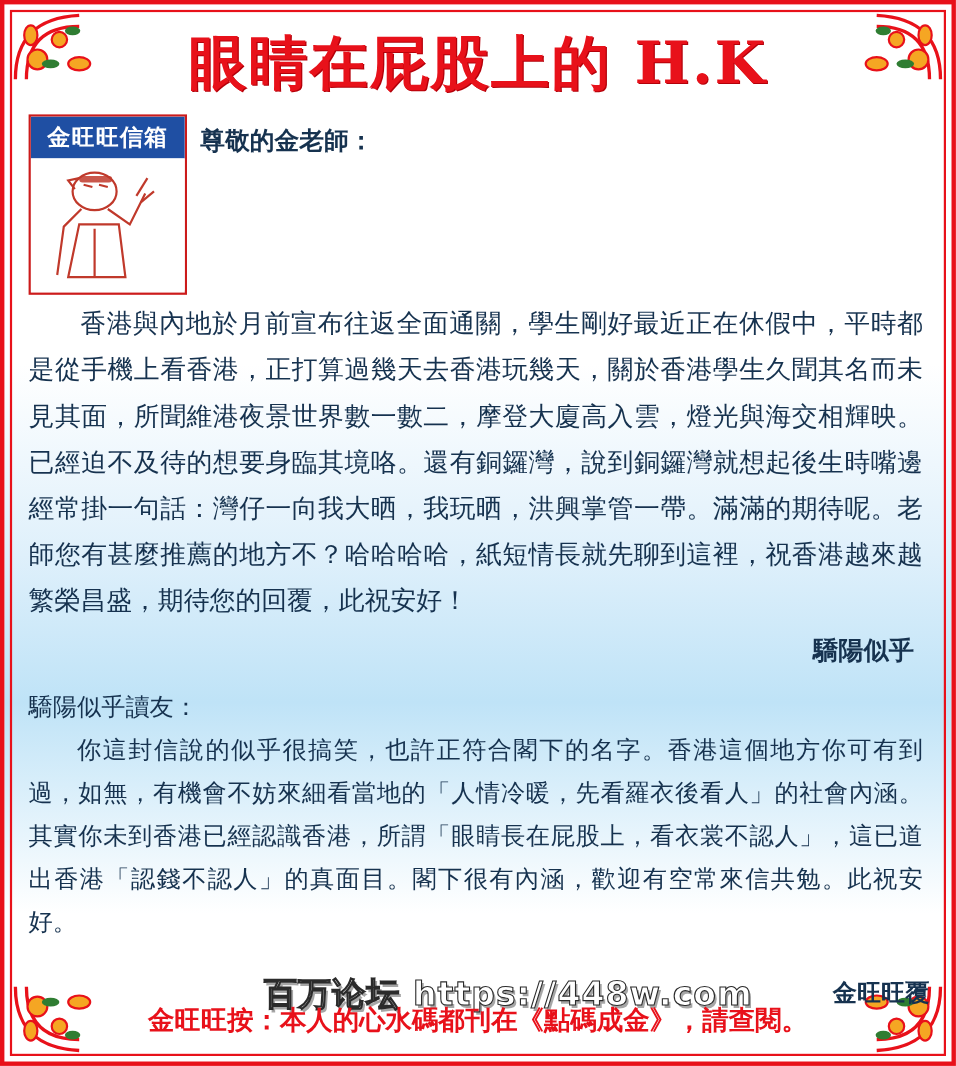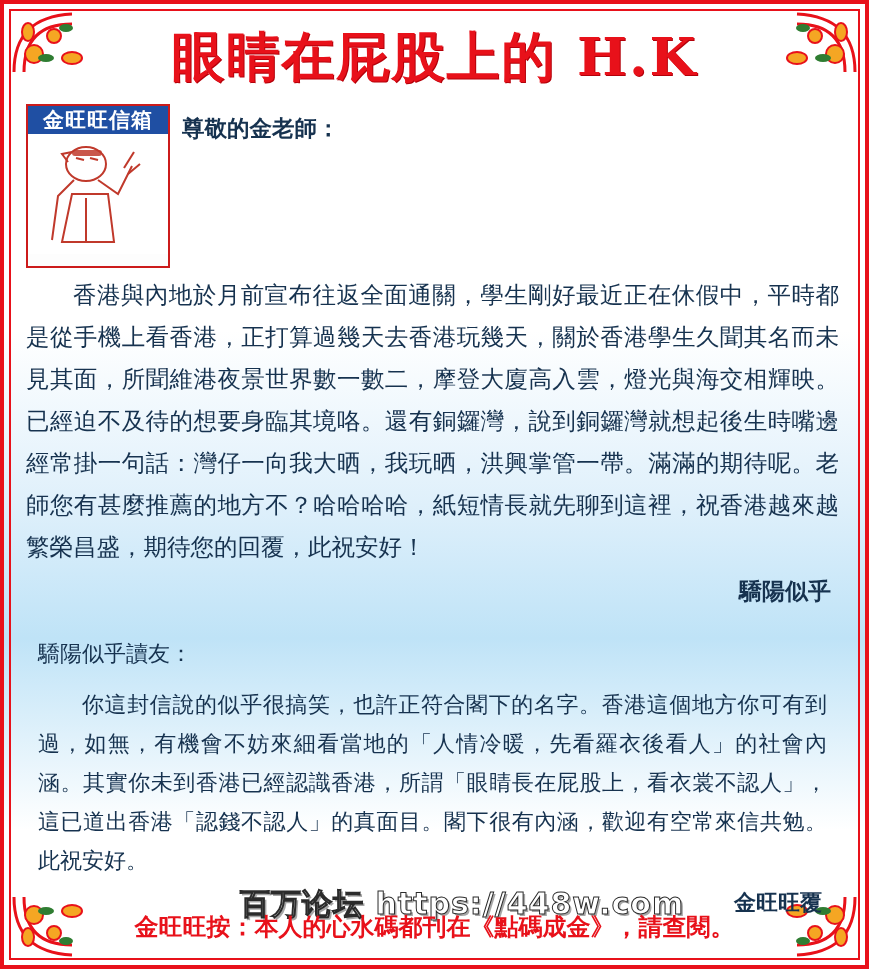--- a/index.html
+++ b/index.html
@@ -44,21 +44,21 @@
     text-shadow:1px 1px 0 #b4000a;
   }
   .mailbox{
     position:absolute;left:22px;top:100px;
     width:140px;height:160px;
     border:2px solid #cc1b1b;
     background:#fdfdfd;
     overflow:hidden;
   }
   .mailbox .mb-head{
-    height:28px;background:#1f4fa3;
+    height:38px;background:#1f4fa3;
     color:#ffffff;font-size:21px;font-weight:bold;
     display:flex;align-items:center;justify-content:center;
     letter-spacing:1px;
     font-family:"DejaVu Serif", serif;
   }
   .mailbox .mb-body{
     position:relative;height:120px;background:#ffffff;
   }
   .mailbox svg{display:block;}
 
@@ -89,32 +89,32 @@
   .sign1{
     position:absolute;right:34px;top:558px;
     font-size:23px;color:#16324f;font-weight:bold;margin-top:14px;
   }
 
   .reply{
     position:absolute;left:22px;right:26px;top:620px;
     font-size:22px;line-height:39px;color:#16324f;
     text-align:justify;text-justify:inter-character;
   }
-  .reply p{margin:12px;font-family:Liberation Mono, monospace;}
+  .reply p{margin:0;}
 
   .watermark{
     position:absolute;left:236px;top:880px;
     font-size:30px;font-weight:bold;color:#ffffff;
     -webkit-text-stroke:1px #2b2b2b;
     text-shadow:2px 2px 0 rgba(0,0,0,.35);
     font-family:"DejaVu Sans", sans-serif;
     letter-spacing:1px;
   }
   .sign2{
-    position:absolute;right:43px;top:884px;
+    position:absolute;right:20px;top:884px;
     font-size:22px;color:#16324f;font-weight:bold;text-align:center;
   }
   .footnote{
     position:absolute;left:0;right:0;bottom:22px;
     text-align:center;color:#e8111a;
     font-size:24px;font-weight:bold;
     font-family:"DejaVu Serif", serif;
   }
 </style>
 </head>

